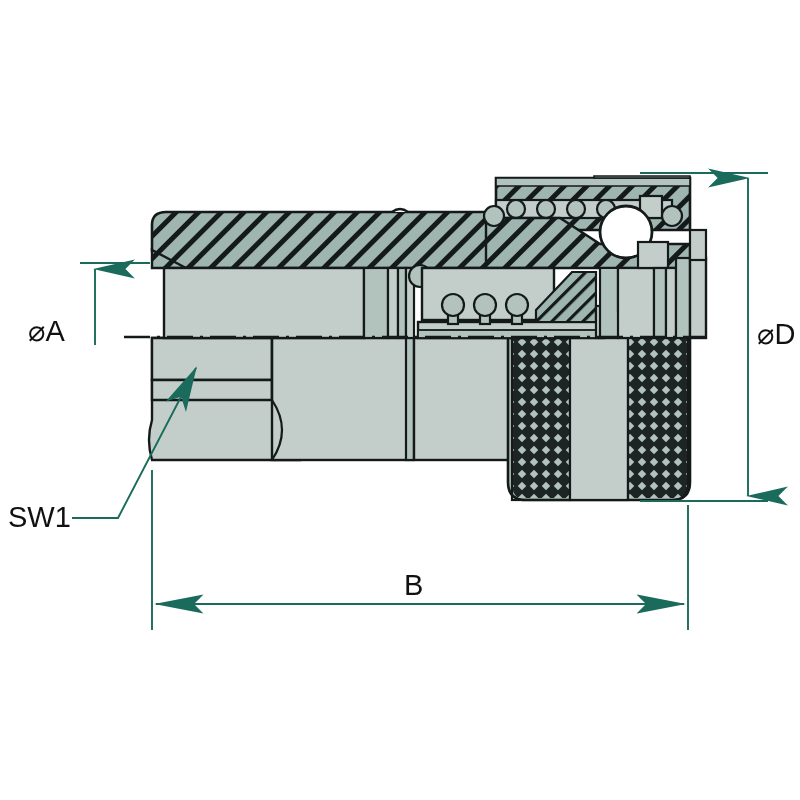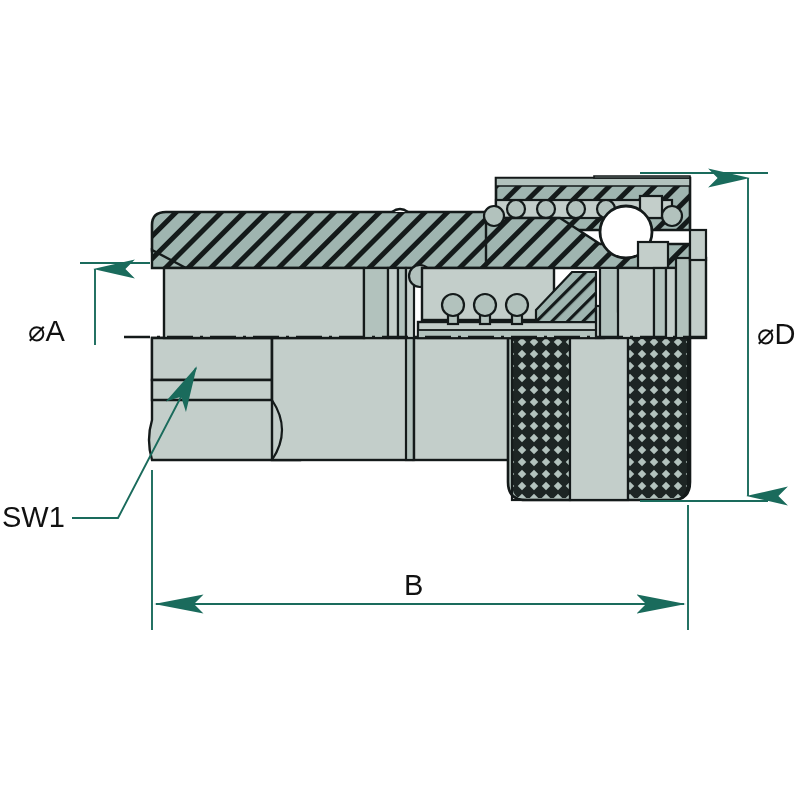--- a/index.html
+++ b/index.html
@@ -29,21 +29,21 @@
     font-family: "Liberation Sans", sans-serif;
     font-size: 29px;
     color: #111111;
     white-space: nowrap;
     letter-spacing: 0px;
     line-height: 1;
   }
   #label-A  { left: 28px;  top: 317px; }
   #label-D  { left: 757px; top: 320px; }
   #label-B  { left: 404px; top: 571px; }
-  #label-SW1{ left: 2px;   top: 503px; }
+  #label-SW1{ left: 8px;   top: 503px; }
 </style>
 </head>
 <body>
 
 <div id="canvas-root">
 
   <svg id="drawing-svg" viewBox="0 0 800 800">
     <defs>
 
       <pattern id="hatch45" width="16" height="16" patternUnits="userSpaceOnUse" patternTransform="rotate(45)">

